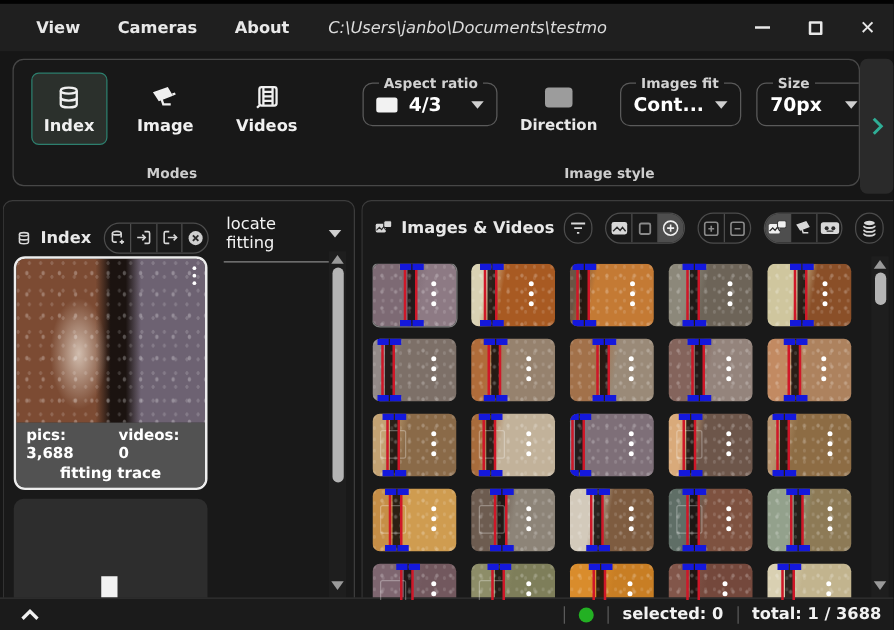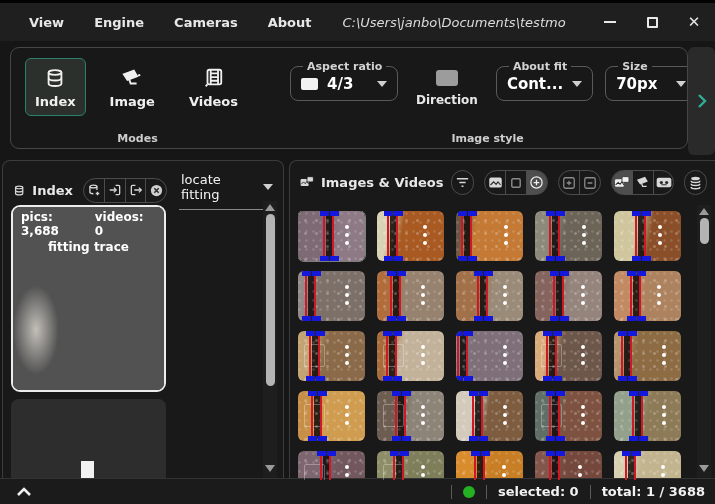--- a/index.html
+++ b/index.html
@@ -48,21 +48,21 @@
   .icon-group { display:flex; border:1px solid #4c4c4c; border-radius:13px; overflow:hidden; margin-left:10px; }
   .icon-btn { width:25px; height:23px; display:flex; align-items:center; justify-content:center; border-left:1px solid #4c4c4c; color:#d8d8d8; }
   .icon-btn:first-child { border-left:none; }
   .icon-btn.active { background:#4e4e4e; }
   .icon-btn.dim { color:#8a8a8a; }
   .solo { margin-left:8px; }
   .dropdown { display:flex; align-items:center; gap:10px; margin-left:12px; padding:2px 2px 7px; border-bottom:1px solid #888; font-size:13px; color:#f2f2f2; min-width:96px; }
   .spacer { flex:1; }
 
   
-  .fit-card { position:absolute; left:8px; top:44px; width:155px; height:187px; border:2px solid #ededed; border-radius:9px; overflow:hidden; display:flex; flex-direction:row; background:#333; }
+  .fit-card { position:absolute; left:8px; top:44px; width:155px; height:187px; border:2px solid #ededed; border-radius:9px; overflow:hidden; display:flex; flex-direction:column; background:#333; }
   .card-image { flex:1; position:relative; }
   .card-image::after { content:""; position:absolute; inset:0; opacity:.55;
      background-image:radial-gradient(rgba(255,255,255,.5) 1px, transparent 1.7px),radial-gradient(rgba(255,255,255,.3) 1px, transparent 1.5px);
      background-size:13px 17px,9px 11px; background-position:2px 3px,6px 9px; }
   .card-glare { position:absolute; left:18%; bottom:8%; width:46px; height:90px; background:radial-gradient(ellipse at center, rgba(255,250,240,.65), transparent 70%); }
   .kebab { position:absolute; top:6px; right:7px; width:3px; height:3px; border-radius:50%; background:#fff; box-shadow:0 6px 0 #fff,0 12px 0 #fff; z-index:3; }
   .card-footer { background:#525252; padding:3px 8px 5px; font-size:12px; font-weight:700; color:#fff; }
   .cf-row1 { display:flex; justify-content:space-between; }
   .cf-row2 { text-align:center; padding-top:2px; }
   .subpanel { position:absolute; left:8px; top:238px; width:155px; bottom:0; background:#2d2d2d; border-radius:8px 8px 0 0; }
@@ -104,23 +104,20 @@
 </head>
 <body>
 
 <div class="app">
 
   <div class="titlebar">
     <div class="menu">
         <span>View</span>
       </div>
     <div class="menu">
-        <span>Engine</span>
-      </div>
-    <div class="menu">
         <span>Cameras</span>
       </div>
     <div class="menu">
         <span>About</span>
       </div>
     <div class="title-path">C:\Users\janbo\Documents\testmo</div>
     <div class="win-controls">
       <div class="win-btn">
           <span class="glyph-min"></span>
         </div>
@@ -173,21 +170,21 @@
             <span class="ar-swatch"></span>
             <span>4/3</span>
             <span class="caret"></span>
           </div>
         </fieldset>
         <div class="direction-ctl">
           <span class="direction-swatch"></span>
           <span>Direction</span>
         </div>
         <fieldset class="fieldset-box" style="min-width:96px">
-          <legend>About fit</legend>
+          <legend>Images fit</legend>
           <div class="field-value">
             <span>Cont...</span>
             <span class="caret"></span>
           </div>
         </fieldset>
         <fieldset class="fieldset-box" style="min-width:92px">
           <legend>Size</legend>
           <div class="field-value">
             <span>70px</span>
             <span class="caret"></span>

